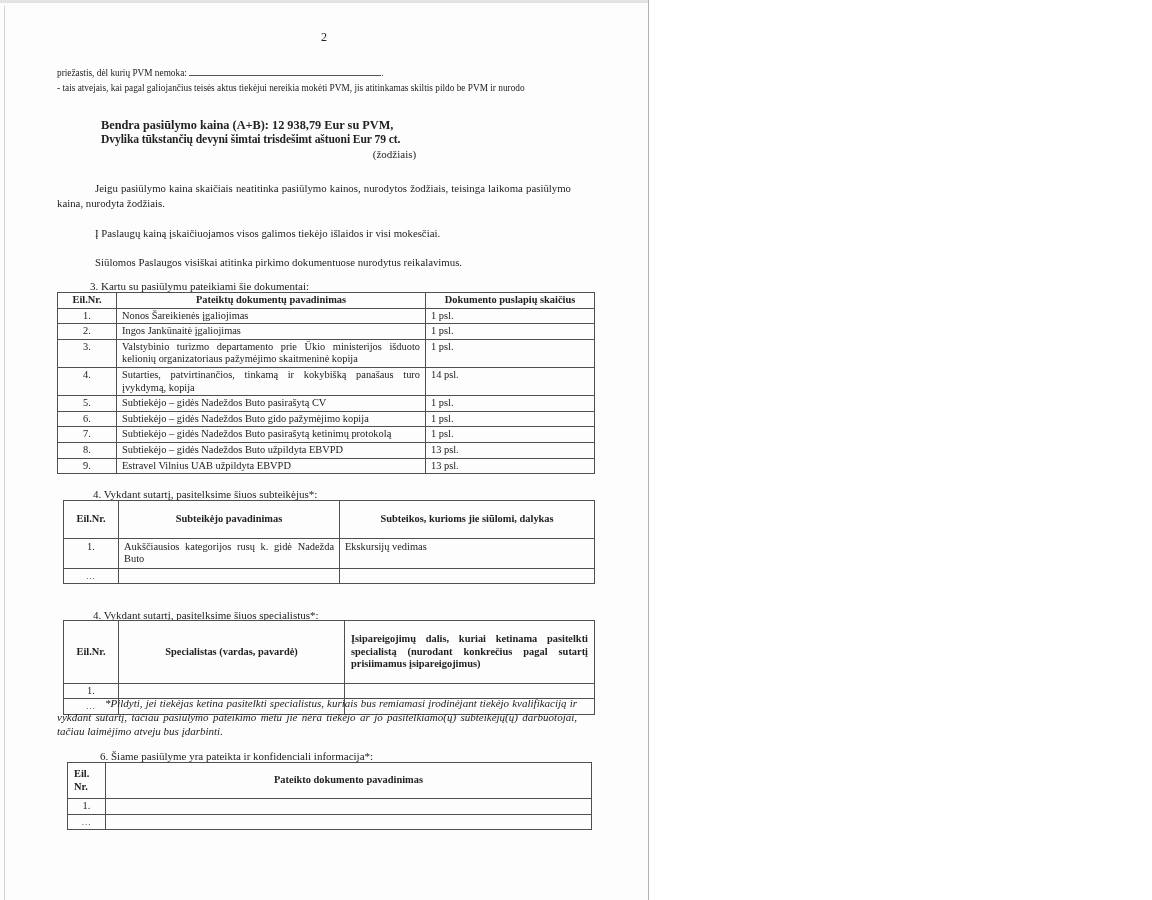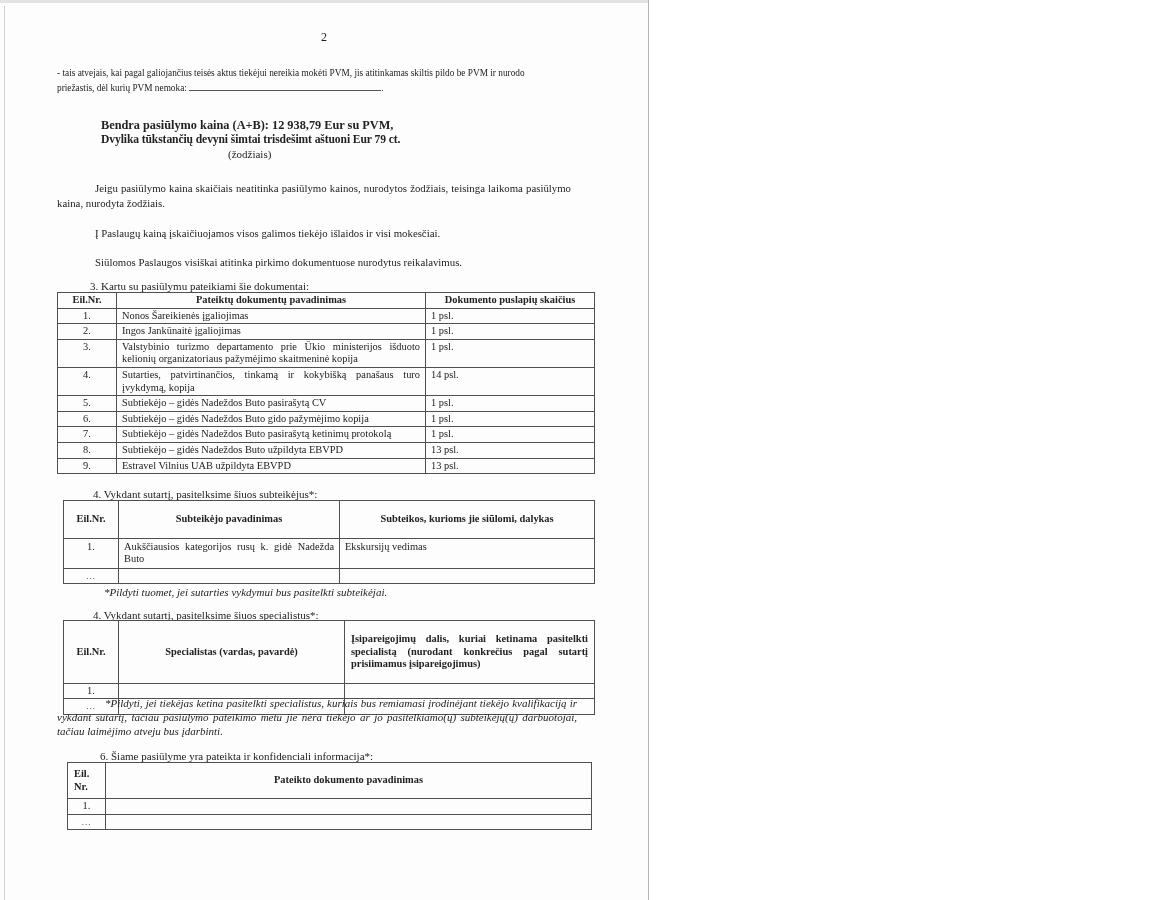--- a/index.html
+++ b/index.html
@@ -9,21 +9,21 @@
   .edge-left{position:absolute;left:4px;top:6px;bottom:0;width:1px;background:#d2d2d2;}
   .abs{position:absolute;}
   .pageno{left:0;top:30px;width:648px;text-align:center;font-size:12px;}
   .small-note{left:57px;top:66px;width:520px;font-size:9.3px;line-height:15px;}
   .small-note .ln{display:block;}
   .blank{display:inline-block;width:192px;border-bottom:1px solid #555;height:9px;vertical-align:baseline;}
   .price{left:101px;top:118px;width:460px;font-size:12.3px;line-height:14.5px;}
   .b{font-weight:bold;}
   .u{}
   .cap-num{margin-left:33px;font-size:11px;}
-  .cap-word{margin-left:127px;font-size:11px;}
+  .cap-word{margin-left:127px;font-size:11px;text-align:center;}
   .words-line{font-size:11.6px;letter-spacing:-0.1px;}
   .para{font-size:10.8px;line-height:14.5px;}
   .indent{text-indent:38px;}
   .p-jeigu{left:57px;top:181px;width:514px;text-align:justify;}
   .p-kaina{left:57px;top:226px;width:514px;}
   .p-siulomos{left:57px;top:255px;width:514px;font-family:Liberation Serif, serif;}
   .sec-title{font-size:11px;}
   .t3-title{left:90px;top:280px;}
   .t4-title{left:93px;top:488px;}
   .t5-title{left:93px;top:609px;}
@@ -51,22 +51,22 @@
 </head>
 <body>
 
 <div class="scan-page">
   <div class="edge-top"></div>
   <div class="edge-left"></div>
 
   <div class="abs pageno">2</div>
 
   <div class="abs small-note">
+    <span class="ln"><span>priežastis, dėl kurių PVM nemoka:</span> <span class="blank"></span><span>.</span></span>
     <span class="ln">- tais atvejais, kai pagal galiojančius teisės aktus tiekėjui nereikia mokėti PVM, jis atitinkamas skiltis pildo be PVM ir nurodo</span>
-    <span class="ln"><span>priežastis, dėl kurių PVM nemoka:</span> <span class="blank"></span><span>.</span></span>
   </div>
 
   <div class="abs price">
     <div>
       <span class="b">Bendra pasiūlymo kaina (A+B):</span>
       <span class="b u">12 938,79</span>
       <span class="b">Eur su PVM,</span>
     </div>
     <div class="b u words-line">Dvylika tūkstančių devyni šimtai trisdešimt aštuoni Eur 79 ct.</div>
     <div class="cap-word">(žodžiais)</div>
@@ -162,21 +162,20 @@
           <td>Ekskursijų vedimas</td>
         </tr>
       <tr>
           <td class="center dots emptycell">...</td>
           <td></td>
           <td></td>
         </tr>
     </tbody>
   </table>
 
-  <div class="abs fnote f4">*Pildyti tuomet, jei sutarties vykdymui bus pasitelkti subteikėjai.</div>
 
   <div class="abs sec-title t5-title">4. Vykdant sutartį, pasitelksime šiuos specialistus*:</div>
 
   <table class="abs t5">
     <colgroup>
         <col style="width:55px">
         <col style="width:226px">
         <col style="width:250px">
       </colgroup>
     <thead>

